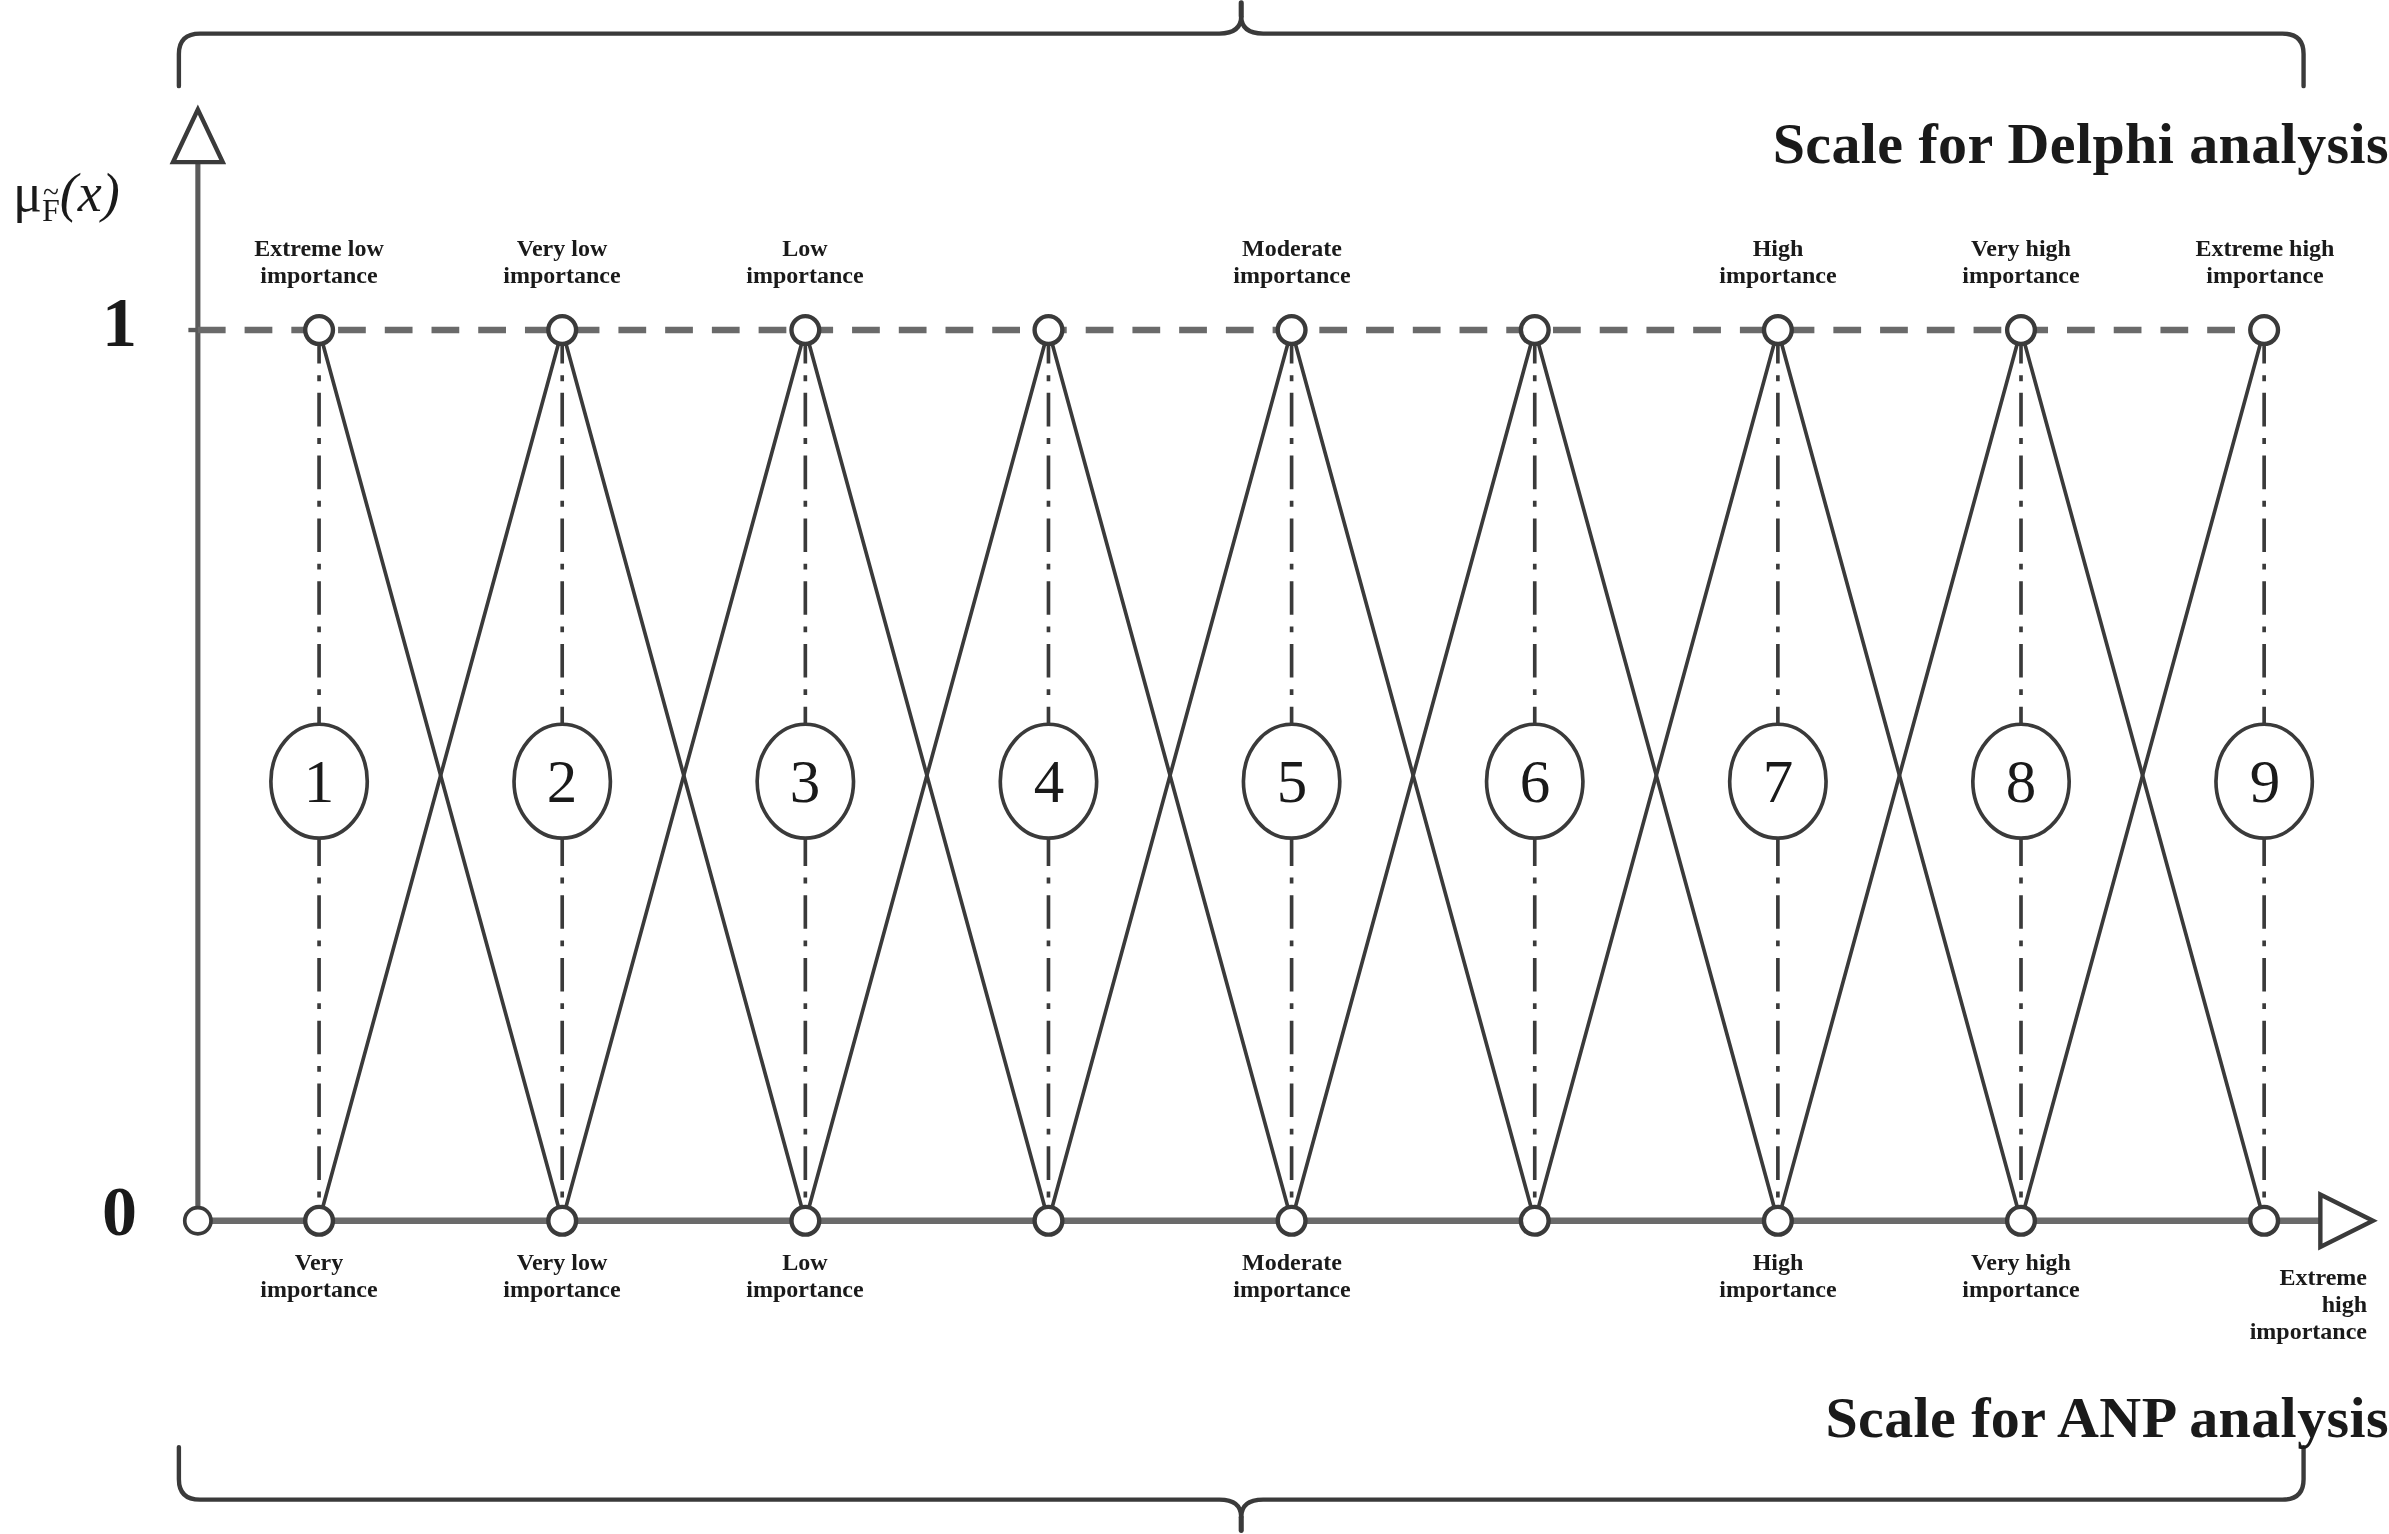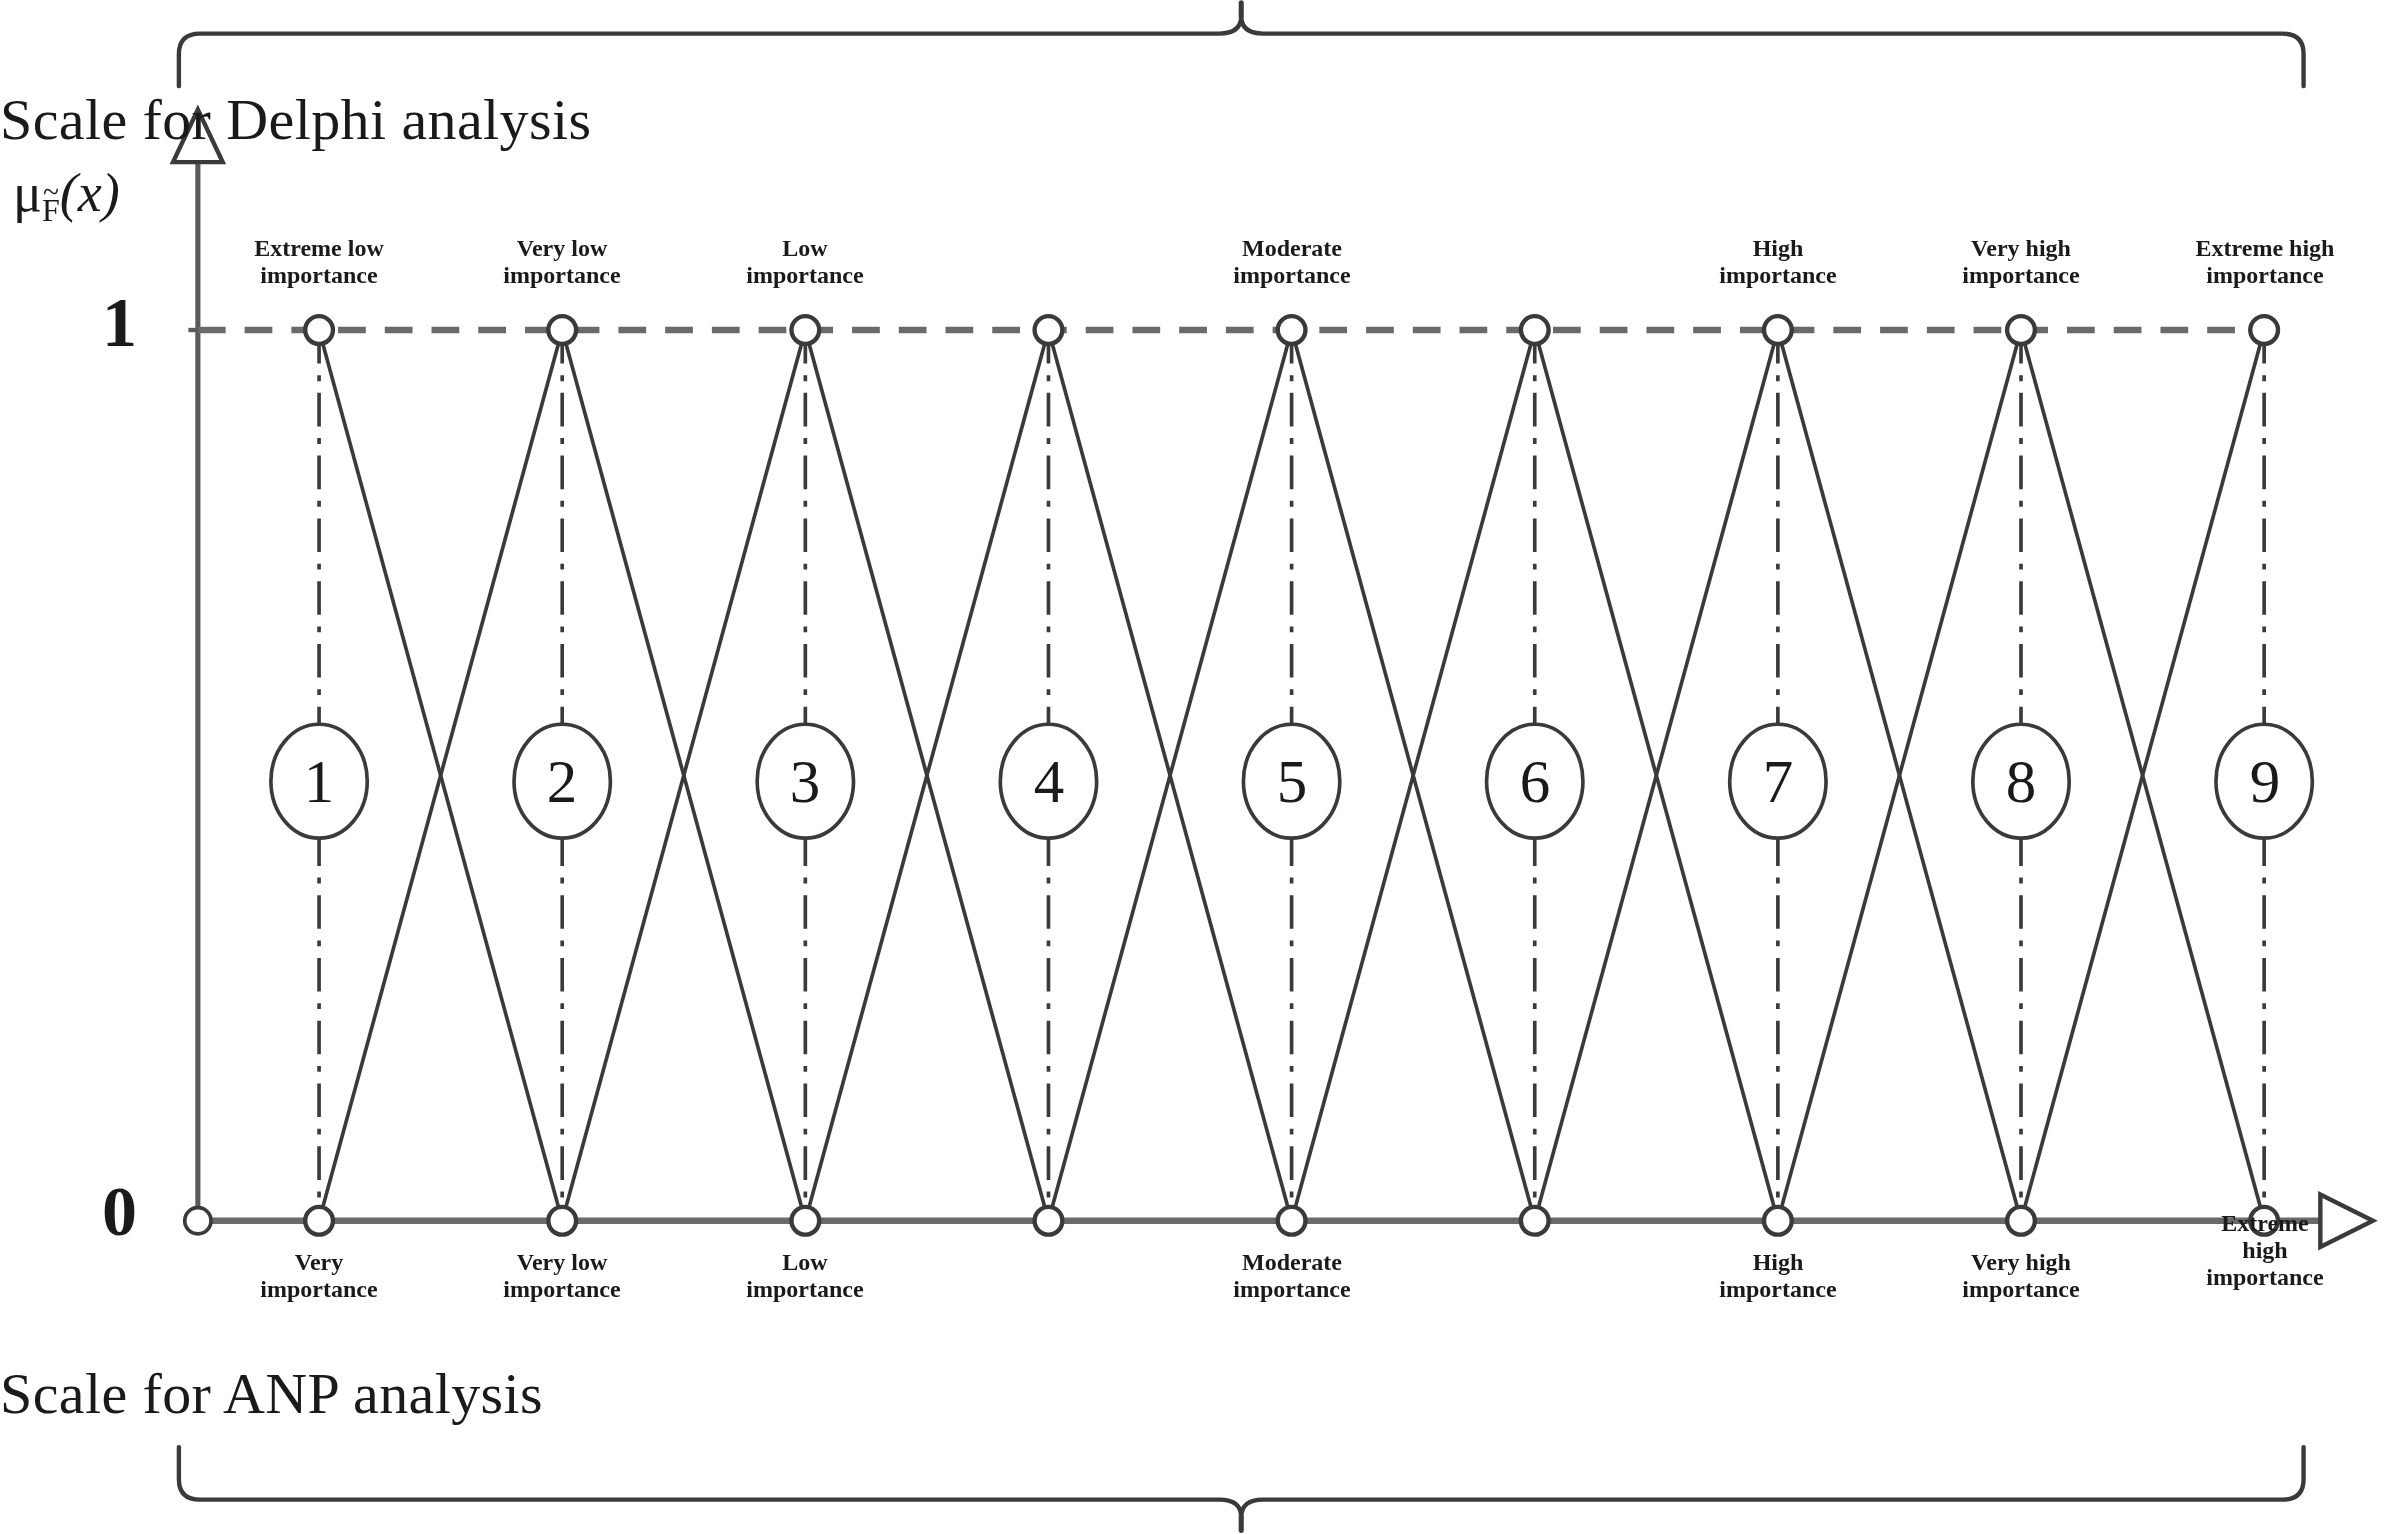--- a/index.html
+++ b/index.html
@@ -18,26 +18,27 @@
   }
   #figure-svg {
     position: absolute;
     left: 0;
     top: 0;
     width: 2389px;
     height: 1534px;
   }
   .ttl {
     position: absolute;
-    text-align: left;
+    text-align: right;
     font-family: "Liberation Serif", "DejaVu Serif", serif;
     font-size: 58px;
-    font-weight: 400;
+    font-weight: 700;
     letter-spacing: 0.4px;
     white-space: nowrap;
+    margin-top: 24px;
   }
   #title-delphi {
     left: 0;
     right: 0;
     top: 86px;
   }
   #title-anp {
     left: 0;
     right: 0;
     top: 1360px;
@@ -276,20 +277,20 @@
     <div>importance</div>
   </div>
   <div class="cat-label bottom-label" style="left:1778px; top:1249px;">
     <div>High</div>
     <div>importance</div>
   </div>
   <div class="cat-label bottom-label" style="left:2021px; top:1249px;">
     <div>Very high</div>
     <div>importance</div>
   </div>
-  <div class="cat-label bottom-label" style="left:2265px; top:1210px; width:204px;">
+  <div class="cat-label bottom-label" style="left:2265px; top:1264px; width:204px;text-align:right;">
     <div>Extreme</div>
     <div>high</div>
     <div>importance</div>
   </div>
 
 </div>
 
 
 </body></html>

